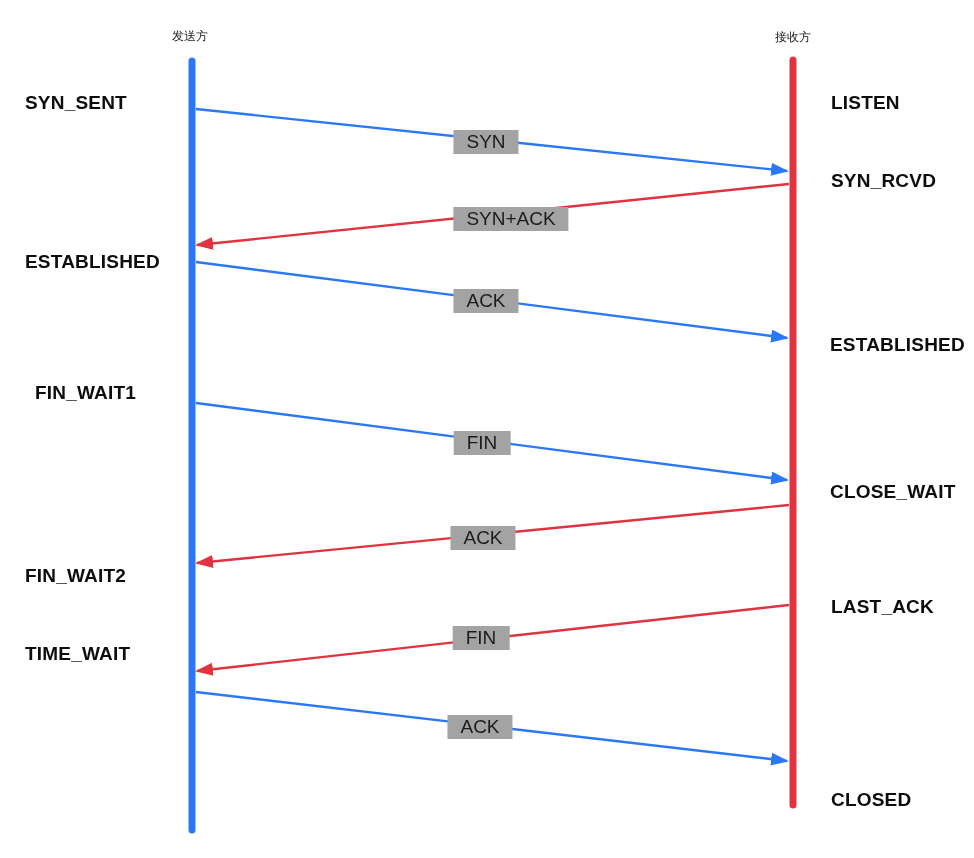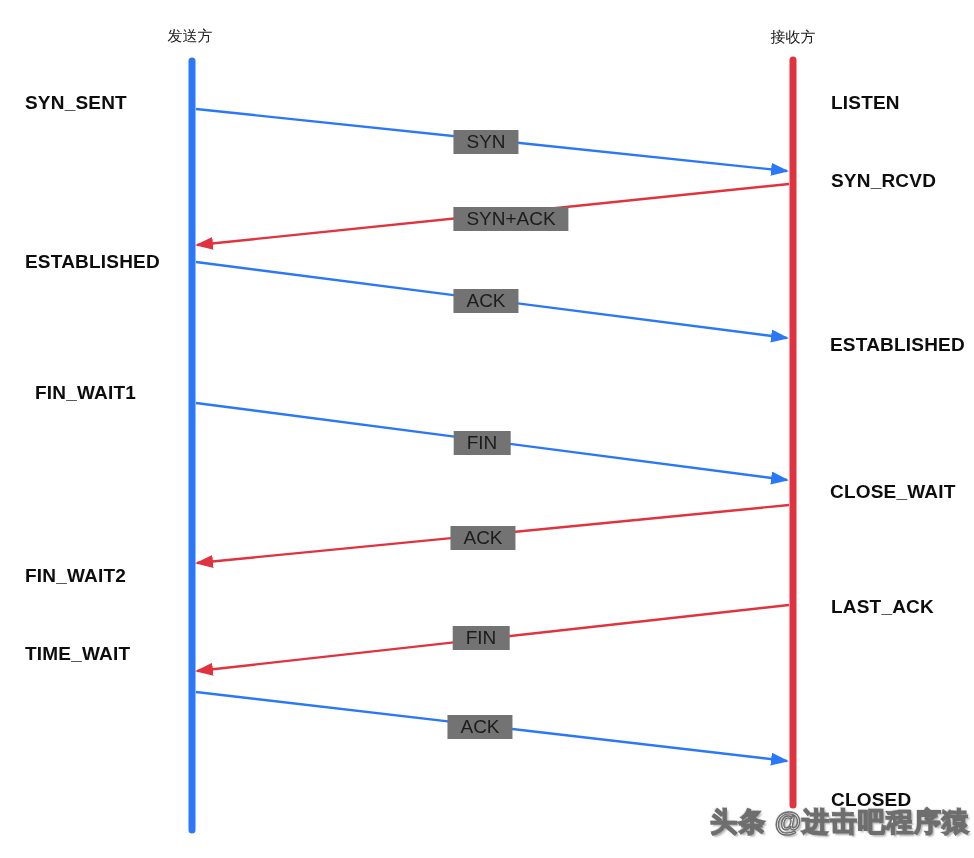--- a/index.html
+++ b/index.html
@@ -12,39 +12,39 @@
     position:relative;
     width:974px;height:858px;
     background:#ffffff;
     overflow:hidden;
     font-family:"Liberation Sans", sans-serif;
   }
   .stage svg{position:absolute;left:0;top:0;}
   .lifeline-title{
     position:absolute;
     transform:translate(-50%,-50%);
-    font-size:15px;
+    font-size:12px;
     color:#1a1a1a;
     white-space:nowrap;
   }
   .state-label{
     position:absolute;
     transform:translateY(-50%);
     font-size:19px;
     font-weight:bold;
     color:#0d0d0d;
     letter-spacing:.2px;
     white-space:nowrap;
   }
   .msg-label{
     position:absolute;
     transform:translate(-50%,-50%);
     font-size:19px;
     color:#1c1c1c;
-    background:#737373;
+    background:#a3a3a3;
     padding:1px 13px;
     white-space:nowrap;
   }
   .watermark{
     position:absolute;
     right:4px;
     top:822px;
     transform:translateY(-50%);
     font-size:27px;
     font-weight:bold;
@@ -99,15 +99,14 @@
   <div class="state-label" style="left:831px;top:800px">CLOSED</div>
 
   <div class="msg-label" style="left:486px;top:142px">SYN</div>
   <div class="msg-label" style="left:511px;top:219px">SYN+ACK</div>
   <div class="msg-label" style="left:486px;top:301px">ACK</div>
   <div class="msg-label" style="left:482px;top:443px">FIN</div>
   <div class="msg-label" style="left:483px;top:538px">ACK</div>
   <div class="msg-label" style="left:481px;top:638px">FIN</div>
   <div class="msg-label" style="left:480px;top:727px">ACK</div>
 
-  <div class="watermark">头条 @进击吧程序猿</div>
 
 </div>
 
 </body></html>

